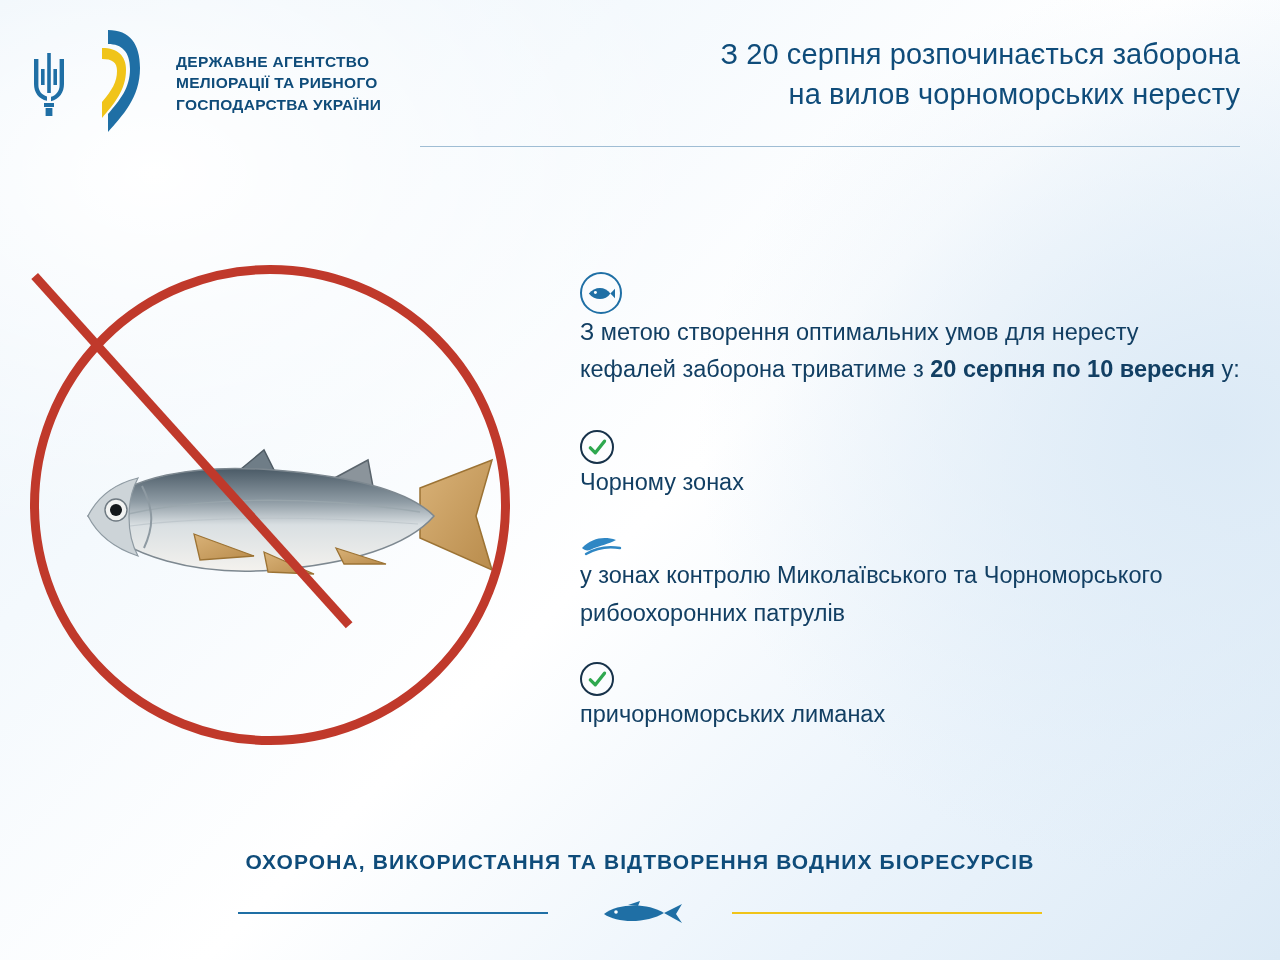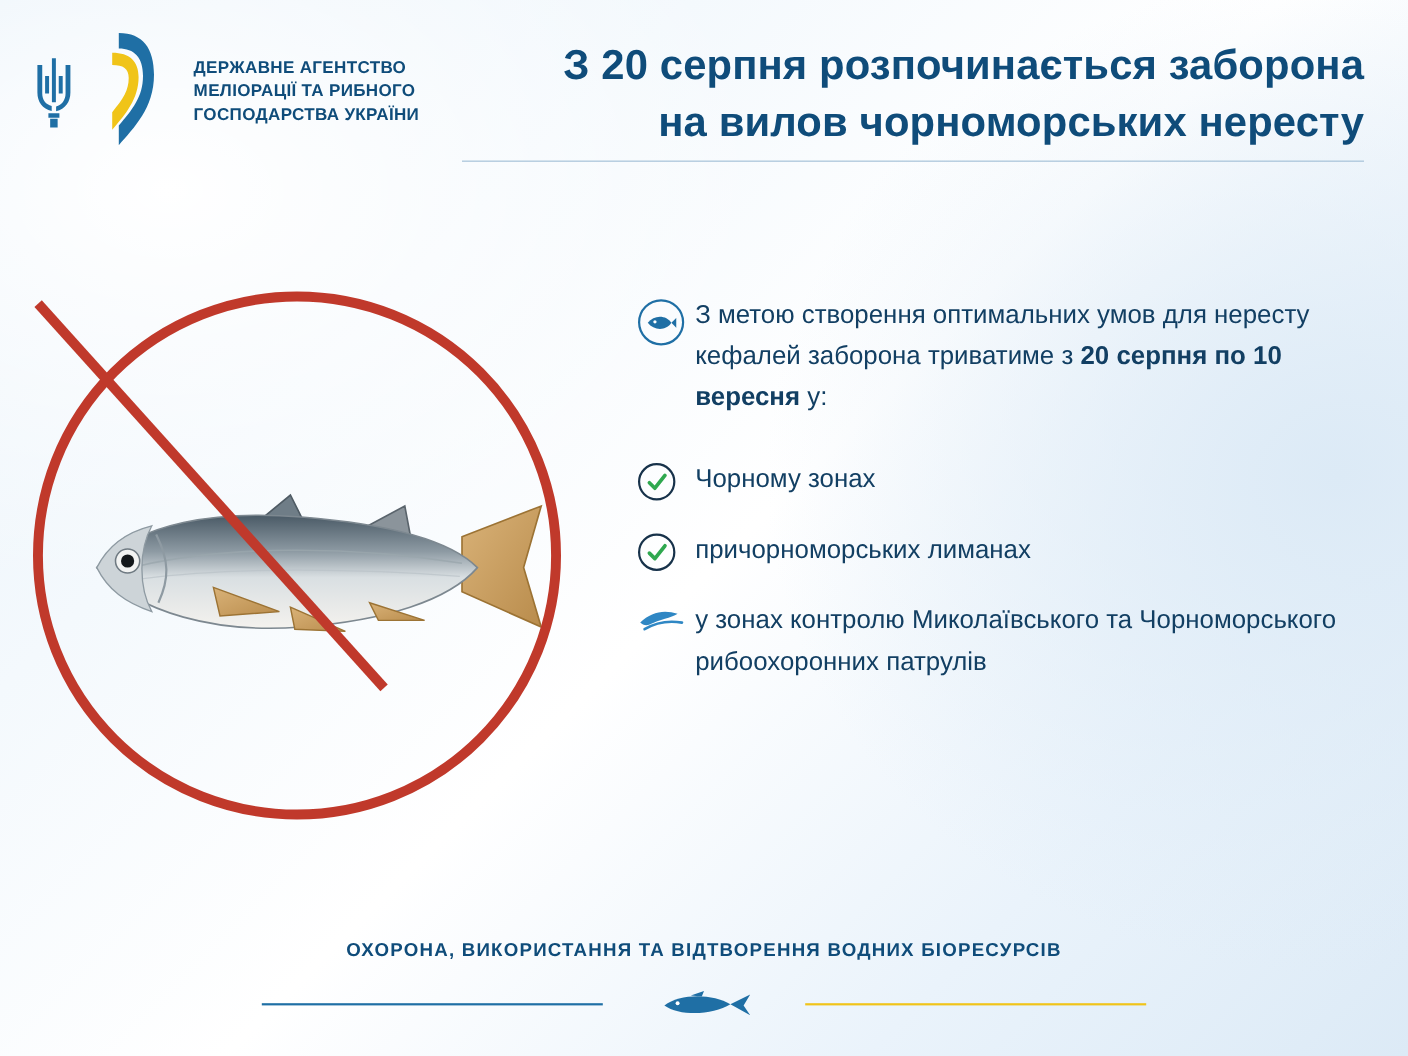--- a/index.html
+++ b/index.html
@@ -60,22 +60,22 @@
     white-space: pre-line;
   }
   .title-block {
     position: absolute;
     right: 40px;
     top: 34px;
     width: 840px;
     text-align: right;
   }
   .title-line {
-    font-size: 38px;
-    font-weight: bold;
+    font-size: 29px;
+    font-weight: normal;
     color: #0f4c7a;
     line-height: 1.38;
     letter-spacing: 0.1px;
   }
   .title-rule {
     position: absolute;
     right: 40px;
     top: 146px;
     width: 820px;
     height: 1px;
@@ -122,20 +122,21 @@
   .list {
     position: absolute;
     left: 580px;
     top: 268px;
     width: 660px;
   }
   .row {
     display: flex;
     align-items: flex-start;
     margin-bottom: 26px;
+    flex-direction: column;
   }
   .row.lead { margin-bottom: 38px; }
   .row-icon {
     flex: 0 0 auto;
     width: 52px;
     display: flex;
     justify-content: flex-start;
     padding-top: 4px;
   }
   .row-text {
@@ -162,21 +163,21 @@
 
   
   .footer {
     position: absolute;
     left: 0;
     bottom: 34px;
     width: 1280px;
     text-align: center;
   }
   .footer-text {
-    font-size: 17px;
+    font-size: 21px;
     font-weight: bold;
     letter-spacing: 1.1px;
     color: #0f4c7a;
     text-transform: uppercase;
   }
   .footer-rule {
     position: relative;
     margin-top: 26px;
     height: 26px;
   }
@@ -298,39 +299,39 @@
           <svg viewBox="0 0 24 24" width="20" height="20">
             <path d="M4 13 L10 19 L21 5" fill="none" stroke="#2fa84f" stroke-width="4" stroke-linecap="round" stroke-linejoin="round"></path>
           </svg>
         </span>
       </div>
       <div class="row-text">Чорному зонах</div>
     </div>
 
     <div class="row">
       <div class="row-icon">
-        <span class="icon-check">
-          <svg viewBox="0 0 24 24" width="20" height="20">
-            <path d="M4 13 L10 19 L21 5" fill="none" stroke="#2fa84f" stroke-width="4" stroke-linecap="round" stroke-linejoin="round"></path>
-          </svg>
-        </span>
-      </div>
-      <div class="row-text">причорноморських лиманах</div>
-    </div>
-
-    <div class="row">
-      <div class="row-icon">
         <span class="icon-wave">
           <svg viewBox="0 0 46 26" width="46" height="26">
             <path d="M2 17 C12 7 24 5 36 9 C30 13 20 14 10 19 C7 20 4 19 2 17 Z" fill="#2f87c4"></path>
             <path d="M6 23 C16 17 28 15 40 17" fill="none" stroke="#2f87c4" stroke-width="2.4" stroke-linecap="round"></path>
           </svg>
         </span>
       </div>
       <div class="row-text">у зонах контролю Миколаївського та Чорноморського рибоохоронних патрулів</div>
+    </div>
+
+    <div class="row">
+      <div class="row-icon">
+        <span class="icon-check">
+          <svg viewBox="0 0 24 24" width="20" height="20">
+            <path d="M4 13 L10 19 L21 5" fill="none" stroke="#2fa84f" stroke-width="4" stroke-linecap="round" stroke-linejoin="round"></path>
+          </svg>
+        </span>
+      </div>
+      <div class="row-text">причорноморських лиманах</div>
     </div>
 
   </div>
 
   <div class="footer">
     <div class="footer-text">ОХОРОНА, ВИКОРИСТАННЯ ТА ВІДТВОРЕННЯ ВОДНИХ БІОРЕСУРСІВ</div>
     <div class="footer-rule">
       <span class="fr-left"></span>
       <span class="fr-fish">
         <svg viewBox="0 0 92 26" width="92" height="26">

